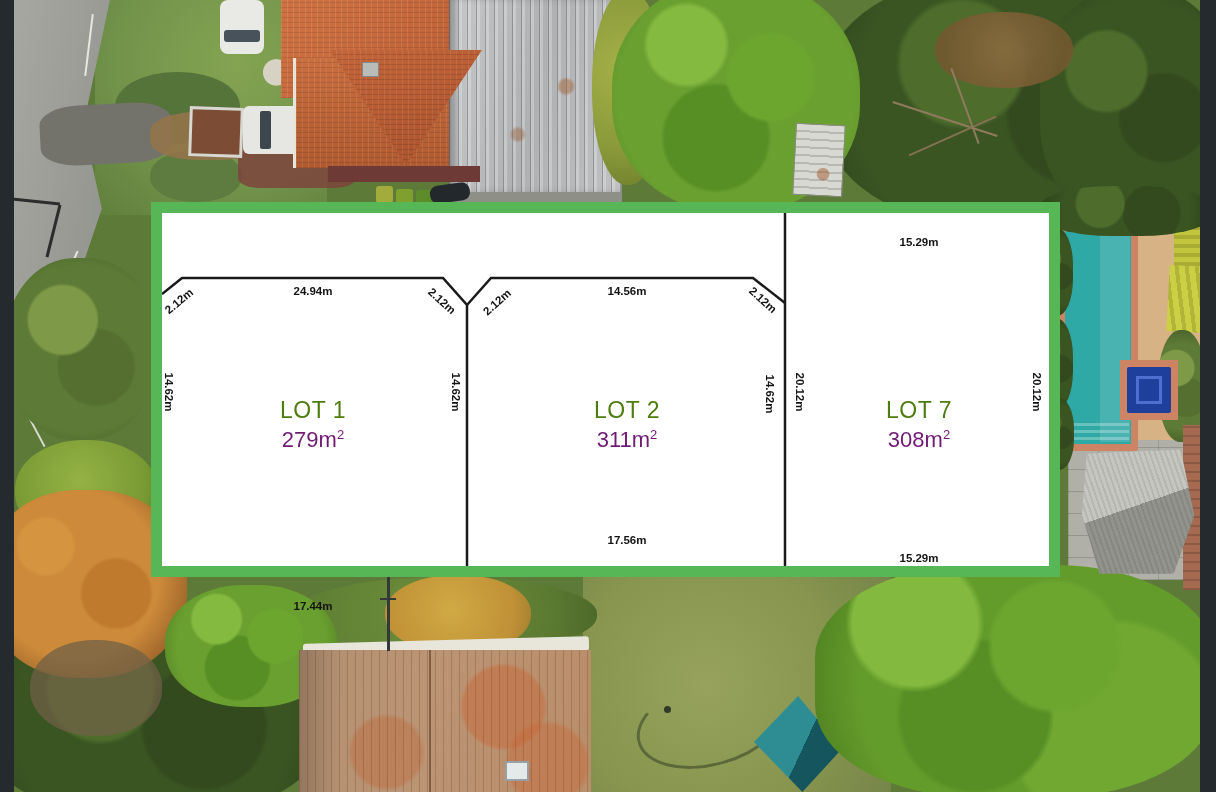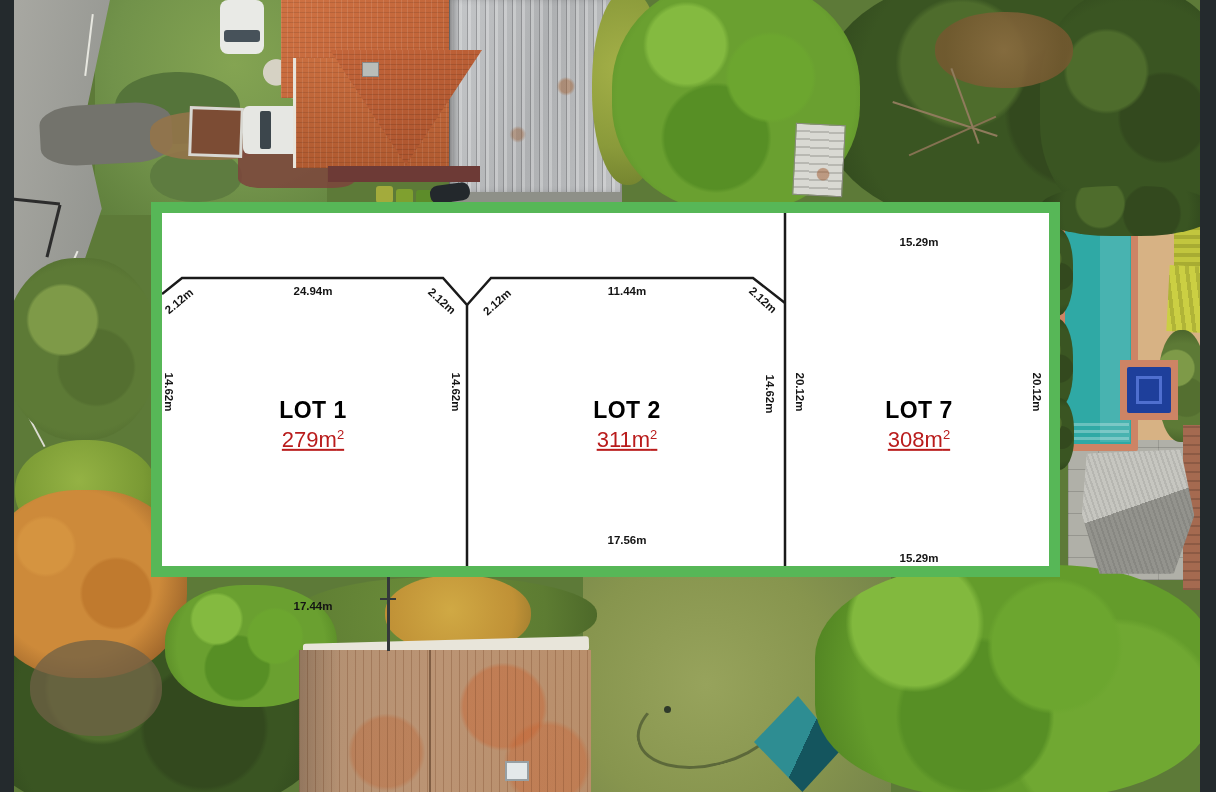--- a/index.html
+++ b/index.html
@@ -23,24 +23,24 @@
     radial-gradient(circle at 65% 55%, #33491e 0 24%, transparent 26%),
     radial-gradient(circle at 50% 50%, #3a5522 0 70%, #2b411a 100%);
     border-radius:42%;}
   
   .plan{position:absolute;left:151px;top:202px;width:909px;height:375px;
         background:#57b757;z-index:10;}
   .plan-inner{position:absolute;left:11px;top:11px;width:887px;height:353px;background:#ffffff;}
   .plan-inner svg{position:absolute;left:0;top:0;}
   .m{position:absolute;font-weight:bold;font-size:11.5px;color:#141414;
      white-space:nowrap;transform:translate(-50%,-50%);}
-  .lot-name{position:absolute;font-weight:bold;font-size:23px;letter-spacing:.5px;
-     color:#000000;white-space:nowrap;transform:translate(-50%,-50%);}
-  .lot-area{position:absolute;font-size:22px;color:#b91c1c;white-space:nowrap;
-     transform:translate(-50%,-50%);text-decoration:underline;}
+  .lot-name{position:absolute;font-weight:normal;font-size:23px;letter-spacing:.5px;
+     color:#4d7c0f;white-space:nowrap;transform:translate(-50%,-50%);}
+  .lot-area{position:absolute;font-size:22px;color:#701a75;white-space:nowrap;
+     transform:translate(-50%,-50%);}
   .lot-area sup{font-size:13px;}
 </style>
 </head>
 <body>
 
 <div class="stage">
 
   <div class="abs" style="left:0;top:0;width:1216px;height:792px;">
 
     <div class="abs" style="left:12px;top:0;width:102px;height:348px;z-index:1;background:linear-gradient(100deg,#a8a8a2,#8f918c);clip-path:polygon(0 0,96% 0,70% 36%,88% 60%,42% 100%,0 100%);"></div>
@@ -141,21 +141,21 @@
       <svg width="887" height="353" viewBox="0 0 887 353">
         <path d="M 0 81 L 20 65 L 281 65 L 305 92 L 305 353" fill="none" stroke="#1a1a1a" stroke-width="2.5"></path>
         <path d="M 305 92 L 329 65 L 591 65 L 623 90" fill="none" stroke="#1a1a1a" stroke-width="2.5"></path>
         <path d="M 623 0 L 623 353" fill="none" stroke="#1a1a1a" stroke-width="2.5"></path>
       </svg>
 
       <div class="m" style="left:17px;top:88px;transform:translate(-50%,-50%) rotate(-40deg);">2.12m</div>
       <div class="m" style="left:151px;top:78px;">24.94m</div>
       <div class="m" style="left:280px;top:88px;transform:translate(-50%,-50%) rotate(42deg);">2.12m</div>
       <div class="m" style="left:335px;top:89px;transform:translate(-50%,-50%) rotate(-42deg);">2.12m</div>
-      <div class="m" style="left:465px;top:78px;">11.44m</div>
+      <div class="m" style="left:465px;top:78px;">14.56m</div>
       <div class="m" style="left:601px;top:87px;transform:translate(-50%,-50%) rotate(42deg);">2.12m</div>
       <div class="m" style="left:757px;top:29px;">15.29m</div>
 
       <div class="m" style="left:7px;top:179px;transform:translate(-50%,-50%) rotate(90deg);">14.62m</div>
       <div class="m" style="left:294px;top:179px;transform:translate(-50%,-50%) rotate(90deg);">14.62m</div>
       <div class="m" style="left:608px;top:181px;transform:translate(-50%,-50%) rotate(90deg);">14.62m</div>
       <div class="m" style="left:638px;top:179px;transform:translate(-50%,-50%) rotate(90deg);">20.12m</div>
       <div class="m" style="left:875px;top:179px;transform:translate(-50%,-50%) rotate(90deg);">20.12m</div>
 
       <div class="m" style="left:151px;top:345px;margin-top:48px;">17.44m</div>

